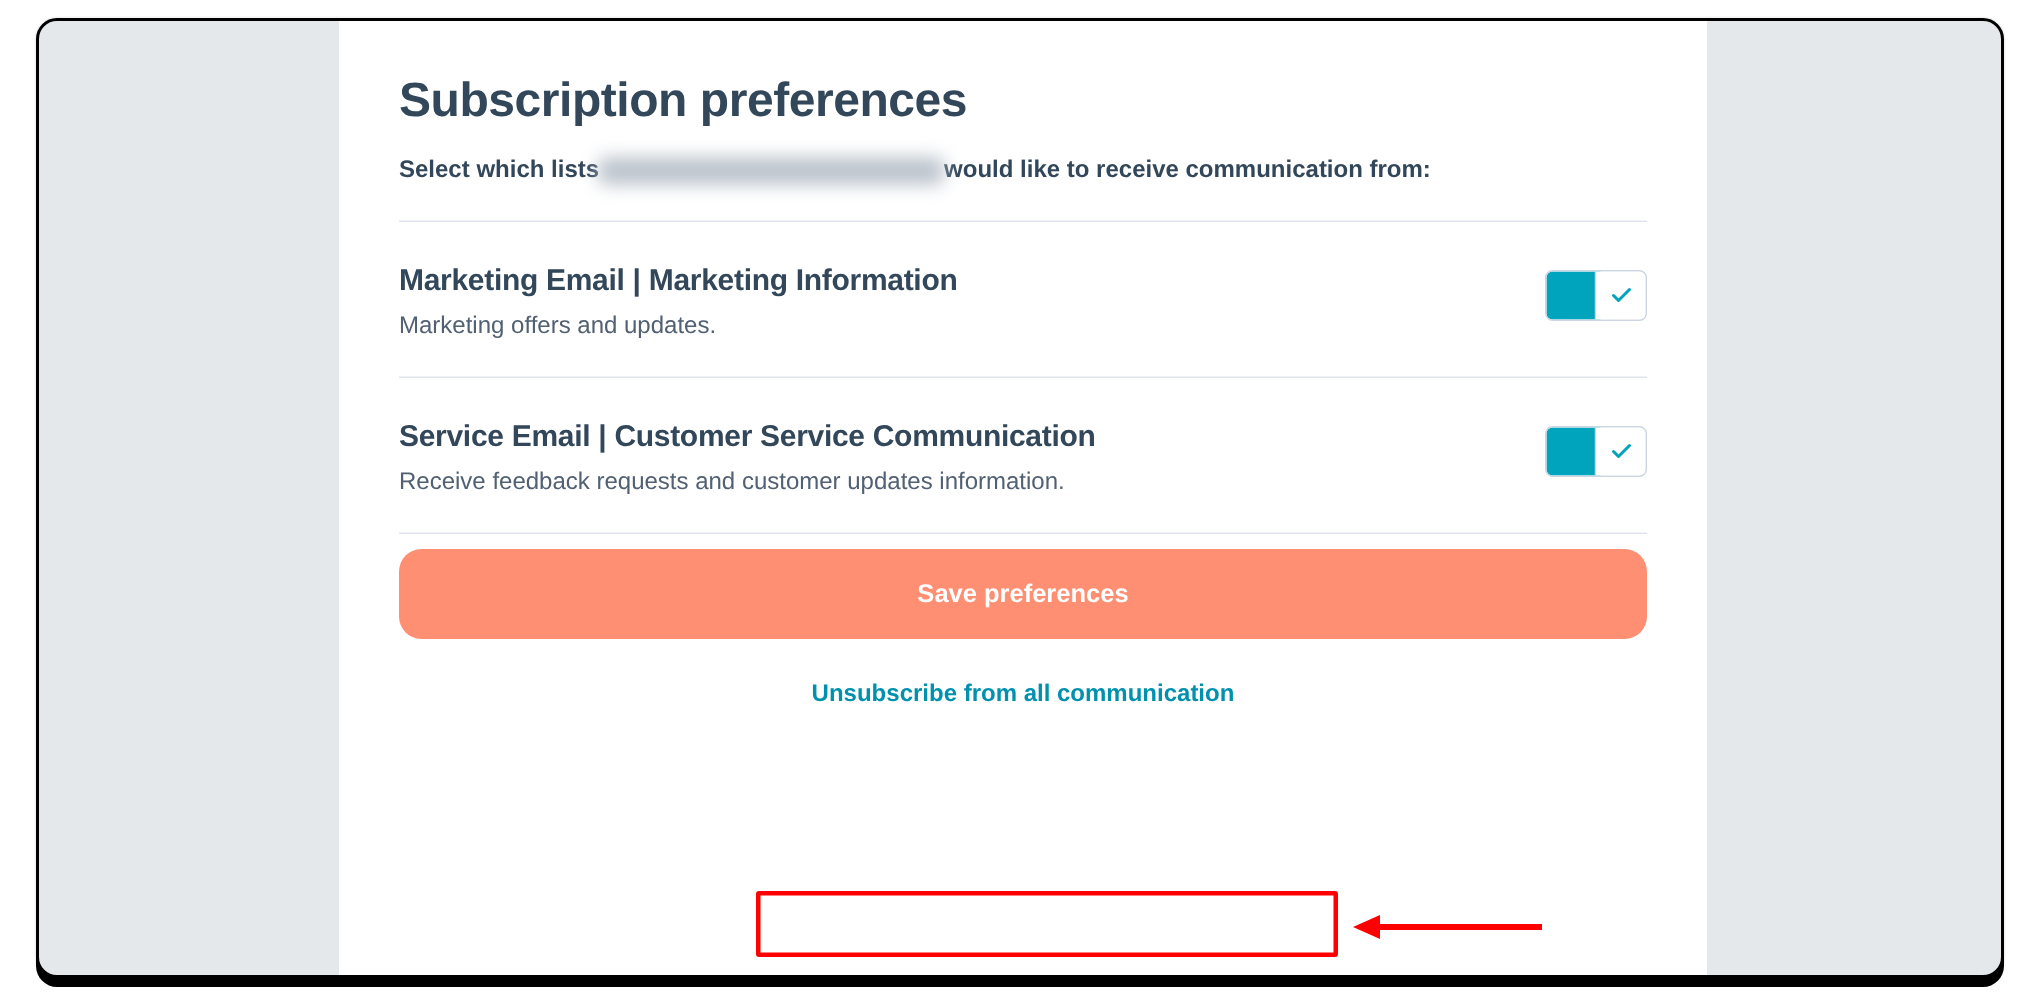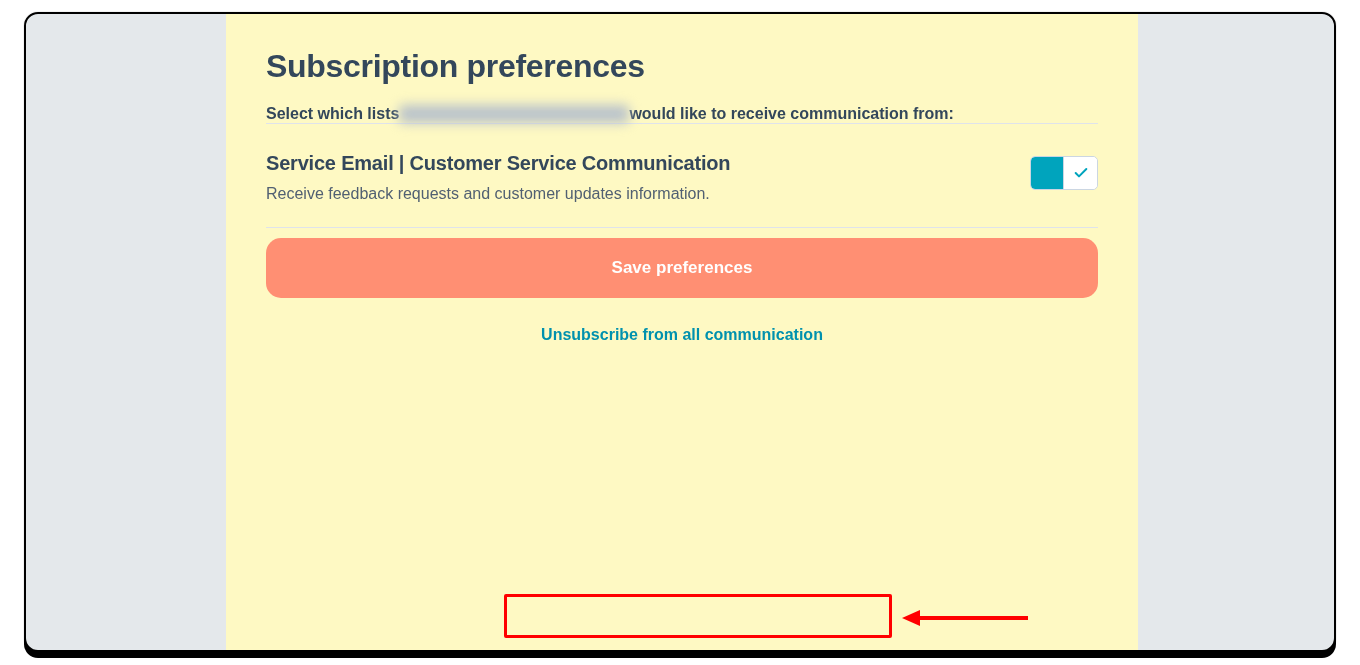--- a/index.html
+++ b/index.html
@@ -21,36 +21,37 @@
     box-shadow: 0 6px 0 0 #000, 0 0 0 1px rgba(0,0,0,0.05);
     background: #e4e8eb;
     overflow: hidden;
   }
   .center-panel {
     position: absolute;
     left: 200px;
     top: 0;
     width: 912px;
     height: 100%;
-    background: #fef9c3;
+    background: #ffffff;
   }
   .content {
     padding: 34px 40px 0 40px;
   }
   h1.page-title {
     font-size: 32px;
     font-weight: 700;
     color: #33475b;
     margin-bottom: 20px;
     letter-spacing: -0.3px;
   }
   .lead {
     font-size: 16px;
     color: #33475b;
     font-weight: 600;
+    margin-bottom: 24px;
     display: flex;
     align-items: flex-start;
     flex-wrap: wrap;
     gap: 0;
   }
   .email-blur {
     display: inline-block;
     width: 230px;
     height: 18px;
     background: #b9c2cb;
@@ -163,36 +164,50 @@
       <h1 class="page-title">Subscription preferences</h1>
 
       <div class="lead">
         <span>Select which lists</span>
         <span class="email-blur"></span>
         <span>would like to receive communication from:</span>
       </div>
 
       <hr class="divider">
 
-
       <div class="pref-row">
         <div class="pref-text">
-          <div class="pref-title">Service Email | Customer Service Communication</div>
-          <div class="pref-desc">Receive feedback requests and customer updates information.</div>
+          <div class="pref-title">Marketing Email | Marketing Information</div>
+          <div class="pref-desc">Marketing offers and updates.</div>
         </div>
         <div class="toggle">
           <div class="toggle-track"></div>
           <div class="toggle-knob">
             <svg viewBox="0 0 24 24" fill="none" stroke="#00a4bd" stroke-width="3" stroke-linecap="round" stroke-linejoin="round">
                 <polyline points="20 6 9 17 4 12"></polyline>
               </svg>
           </div>
         </div>
       </div>
 
+      <div class="pref-row">
+        <div class="pref-text">
+          <div class="pref-title">Service Email | Customer Service Communication</div>
+          <div class="pref-desc">Receive feedback requests and customer updates information.</div>
+        </div>
+        <div class="toggle">
+          <div class="toggle-track"></div>
+          <div class="toggle-knob">
+            <svg viewBox="0 0 24 24" fill="none" stroke="#00a4bd" stroke-width="3" stroke-linecap="round" stroke-linejoin="round">
+                <polyline points="20 6 9 17 4 12"></polyline>
+              </svg>
+          </div>
+        </div>
+      </div>
+
 
       <button class="save-btn">Save preferences</button>
 
       <div class="unsub-wrap">
         <a class="unsub-link">Unsubscribe from all communication</a>
       </div>
 
     </div>
   </div>
 

